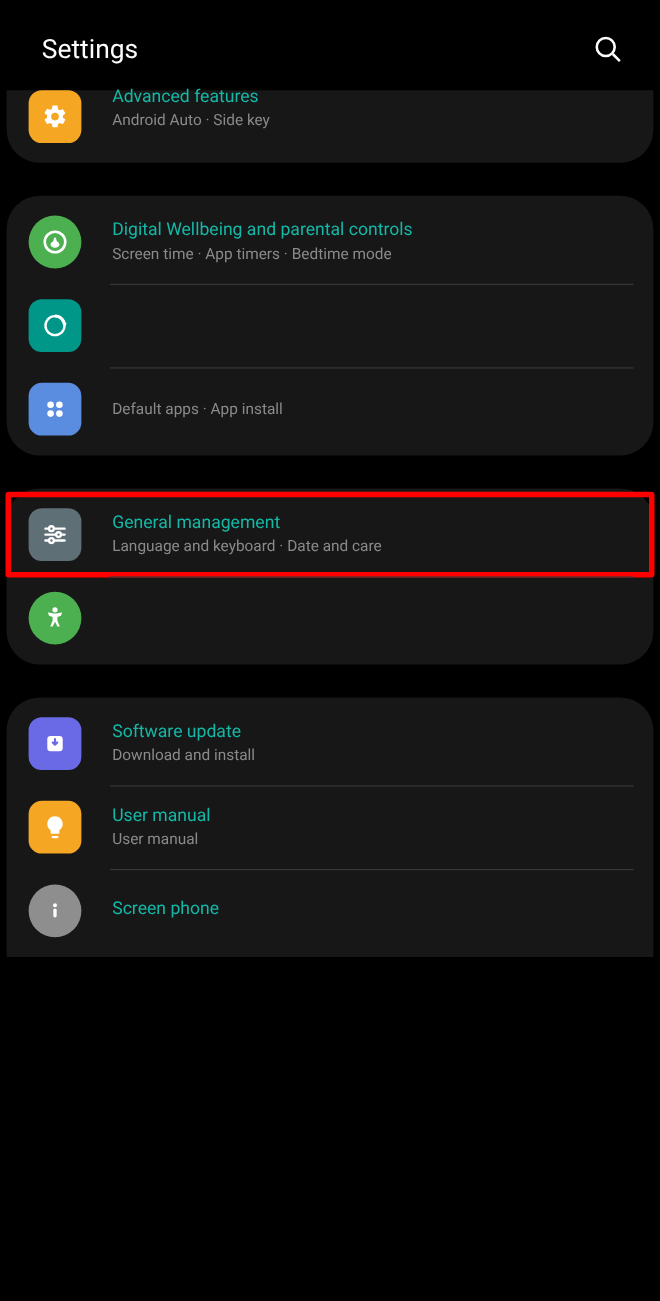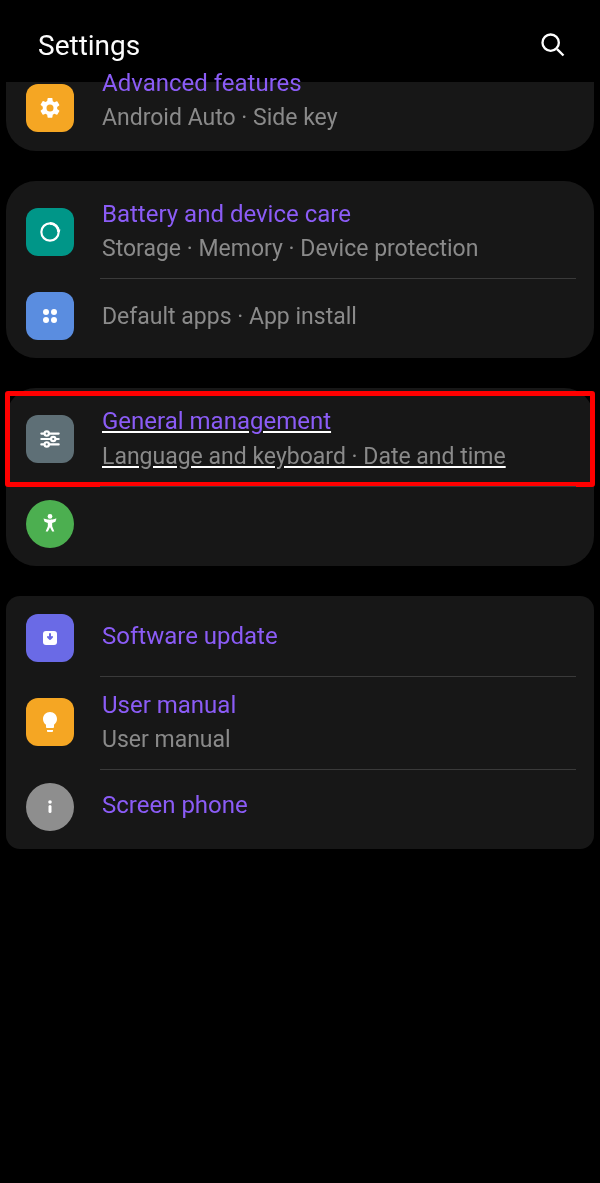--- a/index.html
+++ b/index.html
@@ -1,29 +1,29 @@
 <!DOCTYPE html>
 <html><head>
 <meta charset="utf-8">
 <style>
   * { box-sizing: border-box; margin: 0; padding: 0; }
   html, body { width: 600px; height: 1183px; background: #000; font-family: -apple-system, "Segoe UI", Roboto, Arial, sans-serif; color: #fff; overflow: hidden; }
   .header { display: flex; align-items: center; justify-content: space-between; padding: 28px 30px 20px 38px; }
-  .header-title { font-size: 28px; font-weight: 400; color: #fcfcfc; }
+  .header-title { font-size: 24px; font-weight: 400; color: #fcfcfc; }
   .search-btn { width: 34px; height: 34px; display: flex; align-items: center; justify-content: center; cursor: pointer; }
   .section { background: #171717; border-radius: 30px; margin: 0 6px 30px 6px; padding: 4px 0; }
   .section.cutoff-top { border-top-left-radius: 0; border-top-right-radius: 0; margin-top: 0; }
-  .section.cutoff-bottom { border-bottom-left-radius: 0; border-bottom-right-radius: 0; margin-bottom: 12px; border-radius: 14px; }
+  .section.cutoff-bottom { border-bottom-left-radius: 0; border-bottom-right-radius: 0; margin-bottom: 12px; }
   .item { display: flex; align-items: center; padding: 14px 18px 14px 20px; position: relative; }
   .item + .item::before { content: ""; position: absolute; top: 0; left: 94px; right: 18px; height: 1px; background: #3a3a3a; }
   .icon-wrap { width: 48px; height: 48px; border-radius: 12px; display: flex; align-items: center; justify-content: center; flex-shrink: 0; margin-right: 28px; }
   .item-text { display: flex; flex-direction: column; }
-  .item-title { font-size: 24px; color: #8b5cf6; line-height: 1.3; margin-bottom: 3px; }
-  .item-sub { font-size: 23px; color: #8a8a8a; line-height: 1.35; }
-  .highlight { outline: 5px solid #ff0000; outline-offset: -4px; border-radius: 2px; text-decoration: underline; }
+  .item-title { font-size: 16px; color: #14b8a6; line-height: 1.3; margin-bottom: 3px; }
+  .item-sub { font-size: 14px; color: #8a8a8a; line-height: 1.35; }
+  .highlight { outline: 5px solid #ff0000; outline-offset: -4px; border-radius: 2px; }
   
   .bg-orange { background: #f5a623; }
   .bg-green2 { background: #4caf50; border-radius: 50%; }
   .bg-teal { background: #009688; }
   .bg-blue { background: #5a8de0; }
   .bg-slate { background: #5e6f76; }
   .bg-indigo { background: #6a6ae6; }
   .bg-orange2 { background: #f5a623; }
   .bg-grey { background: #8e8e8e; border-radius: 50%; }
   
@@ -53,30 +53,38 @@
     </div>
     <div class="item-text">
       <div class="item-title cutoff-title">Advanced features</div>
       <div class="item-sub">Android Auto  ·  Side key</div>
     </div>
   </div>
 </div>
 
 <div class="section">
   <div class="item">
+    <div class="icon-wrap bg-green2">
+      <svg width="28" height="28" viewBox="0 0 24 24" fill="none" stroke="#fff" stroke-width="2">
+          <circle cx="12" cy="12" r="8"></circle>
+          <path d="M12 16.5c-2 0-3.5-1.2-3.5-2.5 0-1 1-1.8 1.5-2.2.5-.4 1-1 1-1.8 0-1 .5-1.5 1-1.5s1 .5 1 1.5c0 .8.5 1.4 1 1.8.5.4 1.5 1.2 1.5 2.2 0 1.3-1.5 2.5-3.5 2.5z" fill="#fff" stroke="none"></path>
+        </svg>
+    </div>
+    <div class="item-text">
+      <div class="item-title">Digital Wellbeing and parental controls</div>
+      <div class="item-sub">Screen time  ·  App timers  ·  Bedtime mode</div>
+    </div>
+  </div>
+  <div class="item">
     <div class="icon-wrap bg-teal">
       <svg width="26" height="26" viewBox="0 0 24 24" fill="none" stroke="#fff" stroke-width="2">
           <circle cx="12" cy="12" r="8"></circle>
           <path d="M12 4 a8 8 0 0 1 8 8" stroke-width="2.5"></path>
           <polyline points="20,12 18,10 22,10" fill="#fff" stroke="none"></polyline>
         </svg>
-    </div>
-    <div class="item-text">
-      <div class="item-title">Battery and device care</div>
-      <div class="item-sub">Storage  ·  Memory  ·  Device protection</div>
     </div>
   </div>
   <div class="item">
     <div class="icon-wrap bg-blue">
       <svg width="24" height="24" viewBox="0 0 24 24" fill="#fff">
           <circle cx="8" cy="8" r="3"></circle>
           <circle cx="16" cy="8" r="3"></circle>
           <circle cx="8" cy="16" r="3"></circle>
           <circle cx="16" cy="16" r="3"></circle>
         </svg>
@@ -94,21 +102,21 @@
           <line x1="4" y1="7" x2="20" y2="7"></line>
           <circle cx="9" cy="7" r="2" fill="#5e6f76"></circle>
           <line x1="4" y1="12" x2="20" y2="12"></line>
           <circle cx="15" cy="12" r="2" fill="#5e6f76"></circle>
           <line x1="4" y1="17" x2="20" y2="17"></line>
           <circle cx="9" cy="17" r="2" fill="#5e6f76"></circle>
         </svg>
     </div>
     <div class="item-text">
       <div class="item-title">General management</div>
-      <div class="item-sub">Language and keyboard  ·  Date and time</div>
+      <div class="item-sub">Language and keyboard  ·  Date and care</div>
     </div>
   </div>
   <div class="item">
     <div class="icon-wrap bg-green2">
       <svg width="26" height="26" viewBox="0 0 24 24" fill="#fff">
           <circle cx="12" cy="5" r="2.2"></circle>
           <path d="M12 8c-3 0-6-1-6-1l1 3 3 1v3l-2 5h2l2-4 2 4h2l-2-5v-3l3-1 1-3s-3 1-6 1z"></path>
         </svg>
     </div>
   </div>
@@ -117,20 +125,21 @@
 <div class="section cutoff-bottom">
   <div class="item">
     <div class="icon-wrap bg-indigo">
       <svg width="24" height="24" viewBox="0 0 24 24" fill="none" stroke="#fff" stroke-width="2">
           <rect x="5" y="5" width="14" height="14" rx="3" fill="#fff" stroke="none"></rect>
           <path d="M12 8v5m0 0l-2-2m2 2l2-2" stroke="#6a6ae6" stroke-width="2" stroke-linecap="round" stroke-linejoin="round"></path>
         </svg>
     </div>
     <div class="item-text">
       <div class="item-title">Software update</div>
+      <div class="item-sub">Download and install</div>
     </div>
   </div>
   <div class="item">
     <div class="icon-wrap bg-orange2">
       <svg width="24" height="24" viewBox="0 0 24 24" fill="#fff">
           <path d="M9 21c0 .5.4 1 1 1h4c.6 0 1-.5 1-1v-1H9v1zm3-19C8 2 5 5 5 9c0 2.4 1.2 4.5 3 5.7V17c0 .5.4 1 1 1h6c.6 0 1-.5 1-1v-2.3c1.8-1.3 3-3.3 3-5.7 0-4-3-7-7-7z"></path>
         </svg>
     </div>
     <div class="item-text">
       <div class="item-title">User manual</div>

